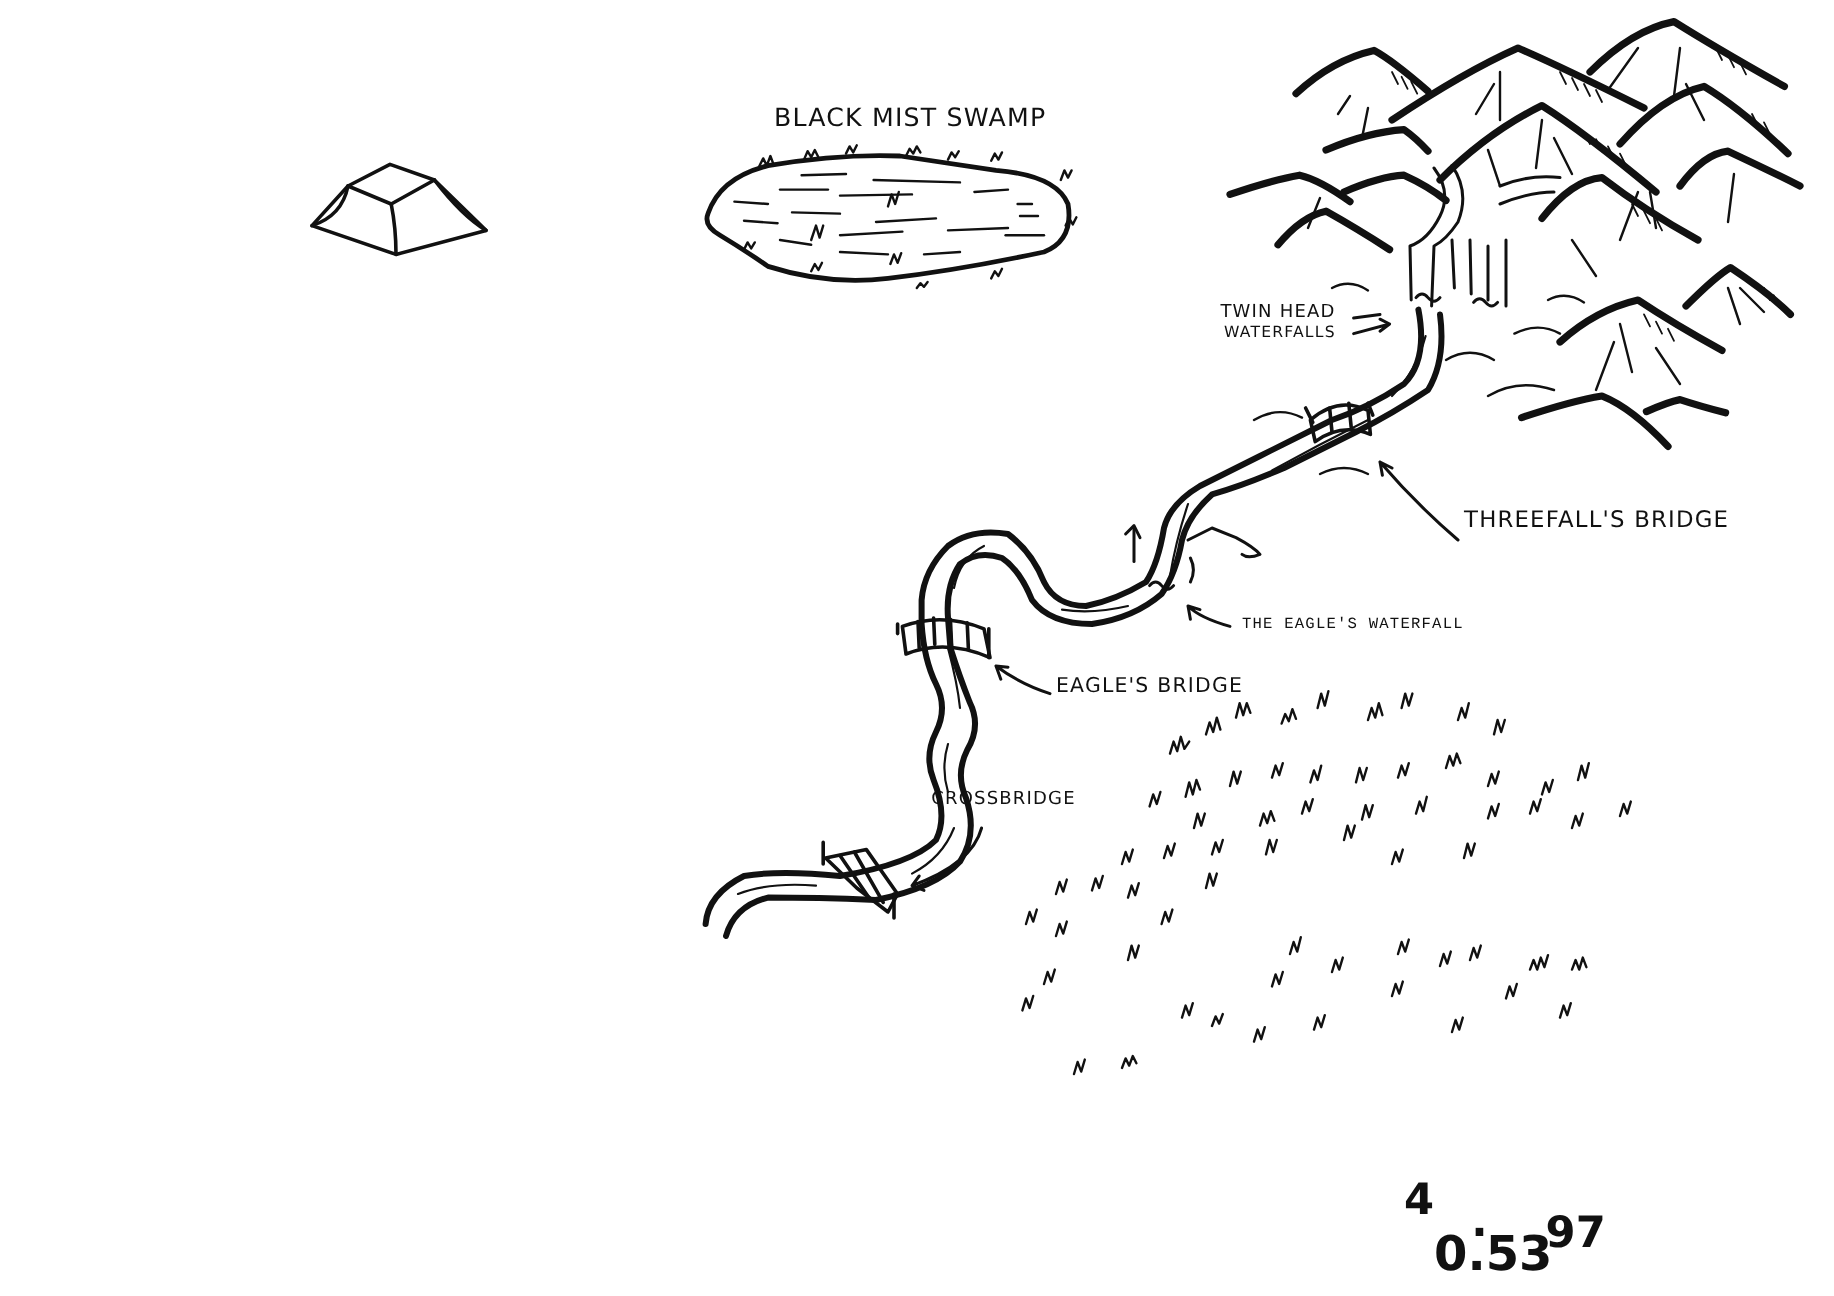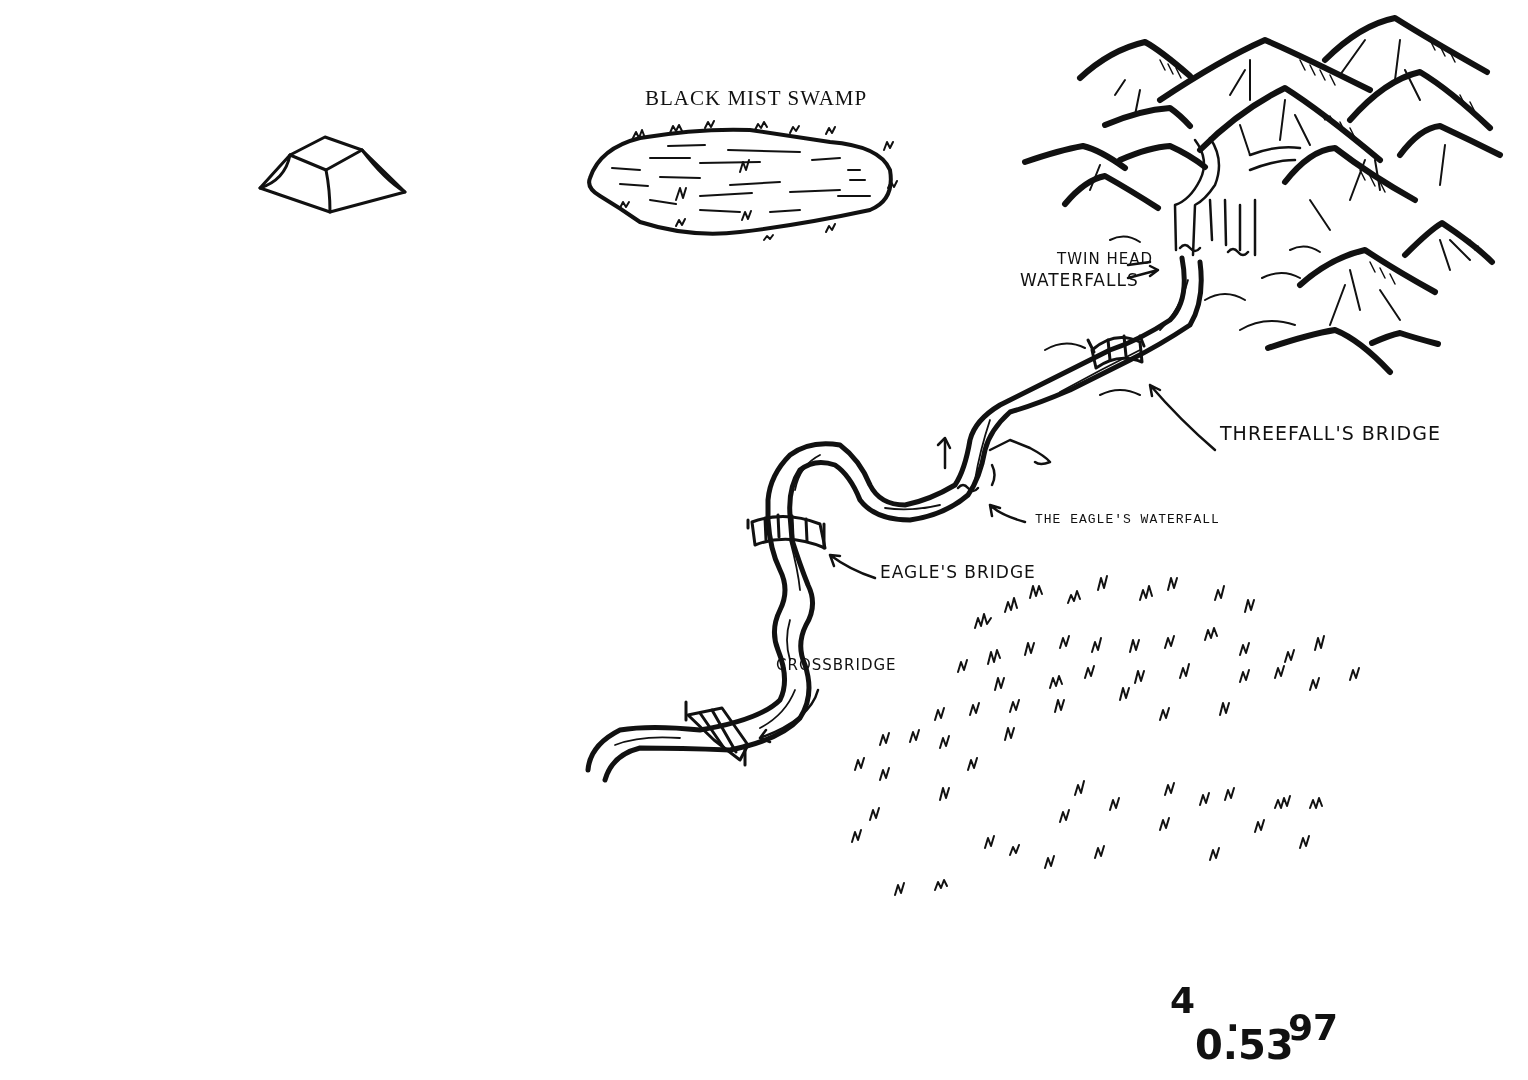--- a/index.html
+++ b/index.html
@@ -263,23 +263,23 @@
       <path d="M1010 855 l3 -8 l3 6 l3 -8"></path>
       <path d="M1045 868 l3 -10 l3 8 l3 -10"></path>
       <path d="M1095 858 l3 -10 l3 8 l3 -10"></path>
       <path d="M1210 860 l3 -10 l3 8 l3 -10"></path>
       <path d="M1300 848 l3 -10 l3 8 l3 -10"></path>
       <path d="M895 895 l3 -10 l3 8 l3 -10"></path>
       <path d="M935 890 l3 -8 l3 6 l3 -8 l3 6"></path>
     </g>
   </svg>
 
-  <div class="label" style="left:645px;top:86px;font-size:21px;font-family:Liberation Serif, serif;">Black Mist Swamp</div>
-  <div class="label" style="left:1017px;top:250px;font-size:15px;margin-left:40px;">Twin Head</div>
-  <div class="label" style="left:1020px;top:270px;font-size:17px;text-align:center;">Waterfalls</div>
+  <div class="label" style="left:645px;top:86px;font-size:21px;">Black Mist Swamp</div>
+  <div class="label" style="left:1017px;top:250px;font-size:15px;">Twin Head</div>
+  <div class="label" style="left:1020px;top:270px;font-size:13px;text-align:center;">Waterfalls</div>
   <div class="label" style="left:1220px;top:422px;font-size:19px;">Threefall's Bridge</div>
   <div class="label" style="left:1035px;top:512px;font-size:13px;font-family:Liberation Mono, monospace;">The Eagle's Waterfall</div>
   <div class="label" style="left:880px;top:562px;font-size:17px;">Eagle's Bridge</div>
   <div class="label" style="left:776px;top:656px;font-size:15px;">Crossbridge</div>
 
   <div class="scale-num" style="left:1170px;top:980px;font-size:36px;">4</div>
   <div class="scale-num" style="left:1226px;top:998px;font-size:36px;">.</div>
   <div class="scale-num" style="left:1288px;top:983px;font-size:36px;margin-top:24px;">97</div>
   <div class="scale-num" style="left:1195px;top:1022px;font-size:40px;">0.53</div>
 

